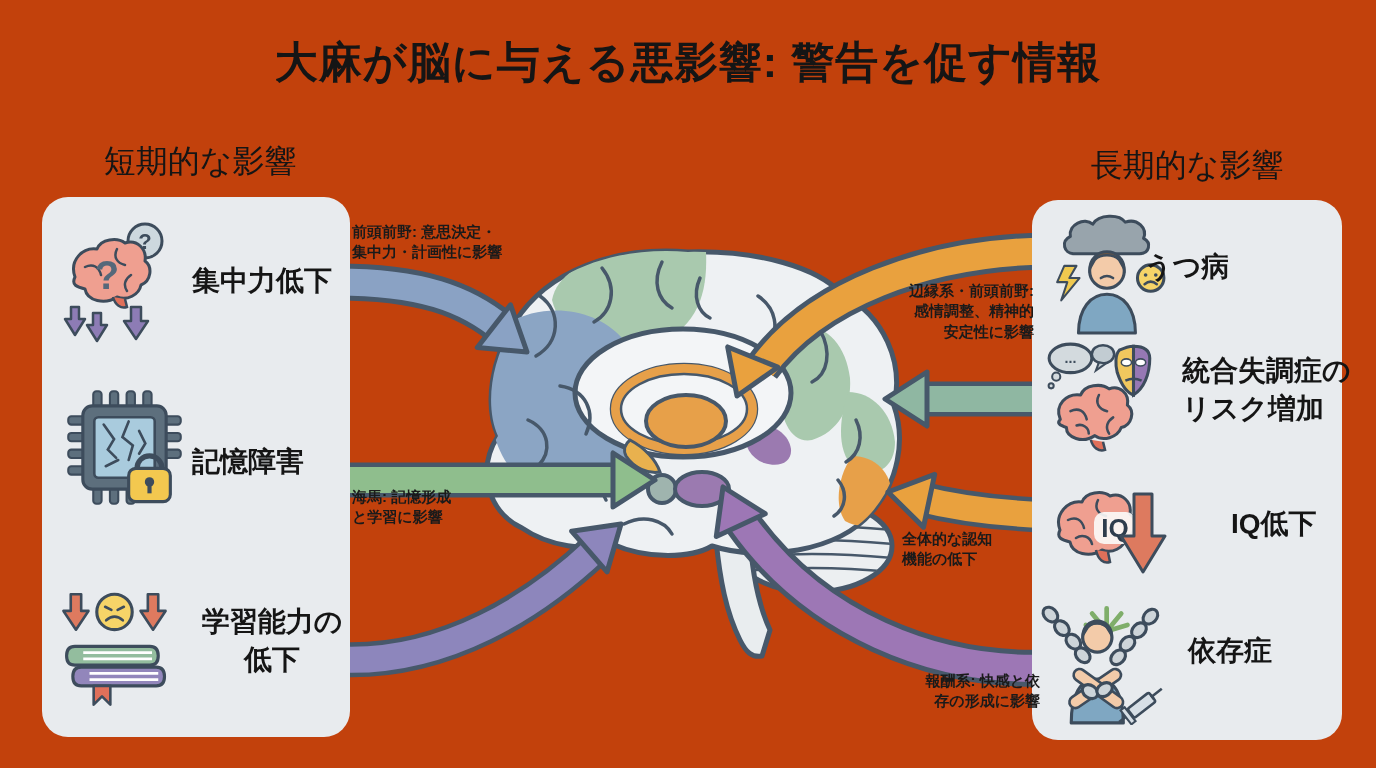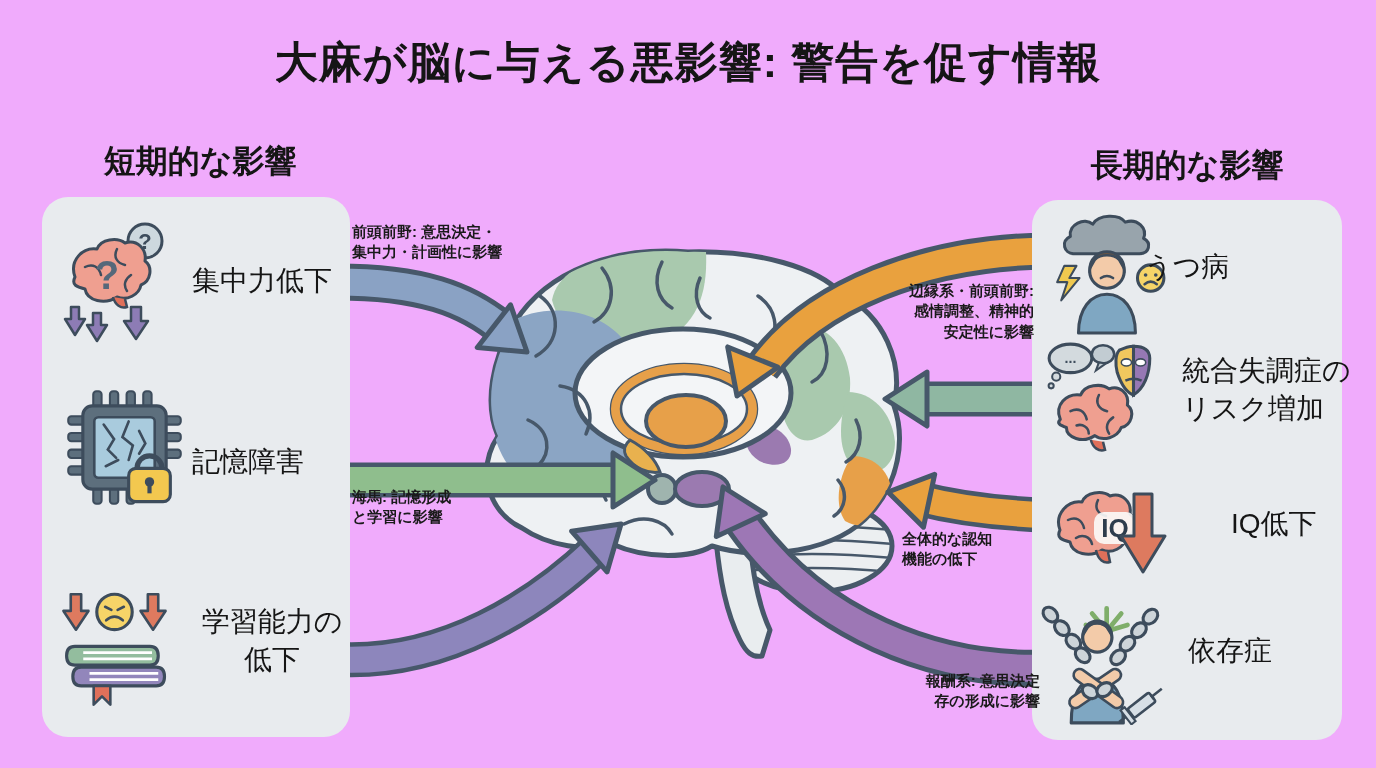--- a/index.html
+++ b/index.html
@@ -1,22 +1,22 @@
 <!DOCTYPE html>
 <html><head>
 <meta charset="utf-8">
 <style>
   html,body{margin:0;padding:0;background:#fff;}
-  .canvas{position:relative;width:1376px;height:768px;background:#f0abfc;overflow:hidden;
+  .canvas{position:relative;width:1376px;height:768px;background:#c2410c;overflow:hidden;
           font-family:"Liberation Sans","DejaVu Sans",sans-serif;color:#151515;}
   .abs{position:absolute;}
   .title{top:34px;left:0;width:1376px;text-align:center;font-size:43px;font-weight:bold;letter-spacing:1px;}
-  .col-header{font-size:32px;font-weight:bold;text-align:center;}
+  .col-header{font-size:32px;font-weight:normal;text-align:center;}
   .panel{background:#e8ebee;border-radius:26px;z-index:2;}
-  .item-label{font-size:28px;font-weight:normal;line-height:1.34;z-index:3;}
+  .item-label{font-size:28px;font-weight:bold;line-height:1.34;z-index:3;}
   .annotation{font-size:15px;font-weight:bold;line-height:1.35;white-space:pre-line;z-index:4;color:#1a1a1a;}
   .icon{z-index:3;}
   svg{display:block;}
   #diagram-svg{position:absolute;top:0;left:0;z-index:1;}
 </style>
 </head>
 <body>
 
 <div class="canvas">
 
@@ -280,16 +280,16 @@
 
   <div class="abs annotation" style="left:352px;top:222px;width:245px;text-align:left;">前頭前野: 意思決定・
 集中力・計画性に影響</div>
   <div class="abs annotation" style="left:862px;top:281px;width:172px;text-align:right;">辺縁系・前頭前野:
 感情調整、精神的
 安定性に影響</div>
   <div class="abs annotation" style="left:352px;top:487px;width:175px;text-align:left;">海馬: 記憶形成
 と学習に影響</div>
   <div class="abs annotation" style="left:902px;top:529px;width:160px;text-align:left;">全体的な認知
 機能の低下</div>
-  <div class="abs annotation" style="left:860px;top:671px;width:180px;text-align:right;">報酬系: 意思決定
+  <div class="abs annotation" style="left:860px;top:671px;width:180px;text-align:right;">報酬系: 快感と依
 存の形成に影響</div>
 
 </div>
 
 </body></html>

